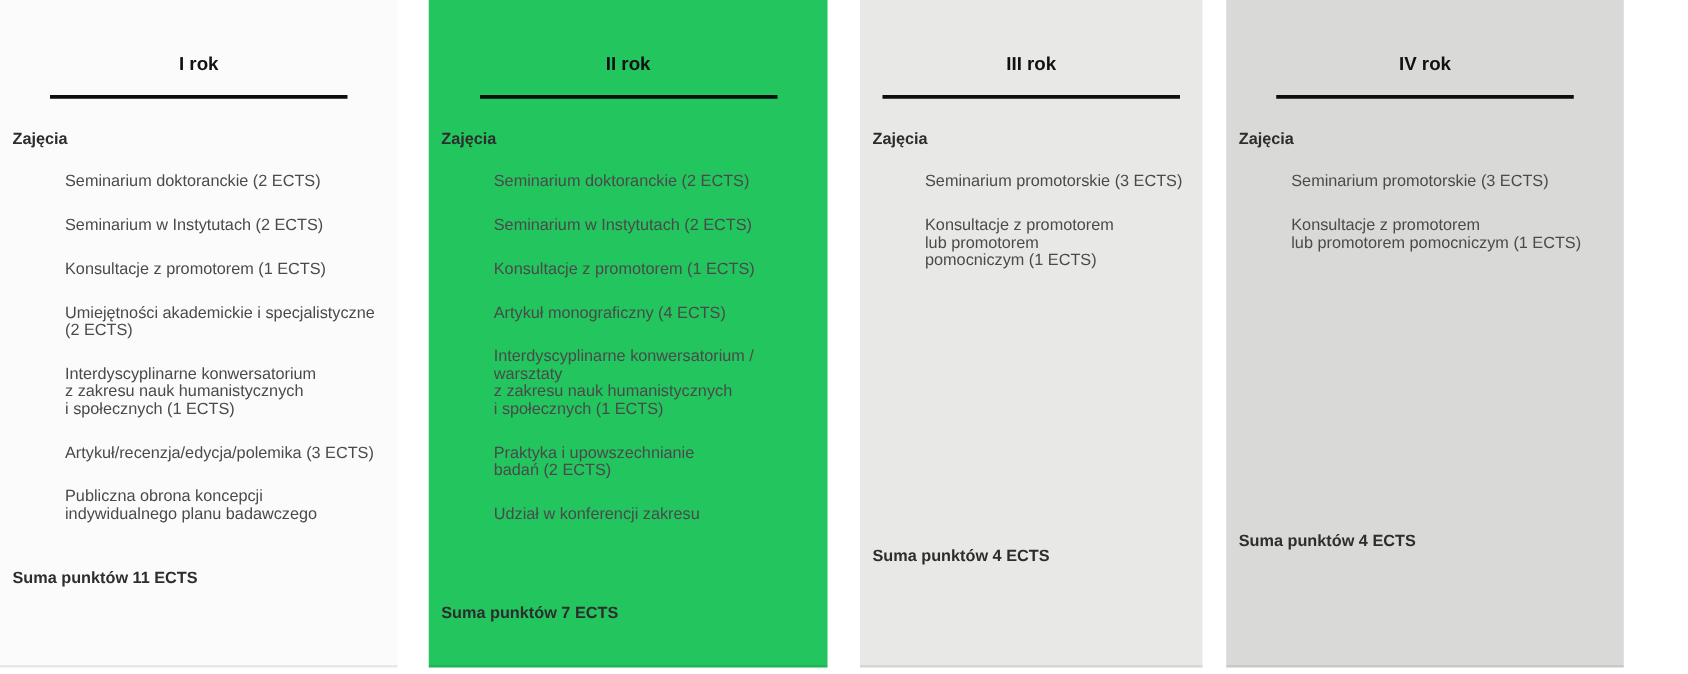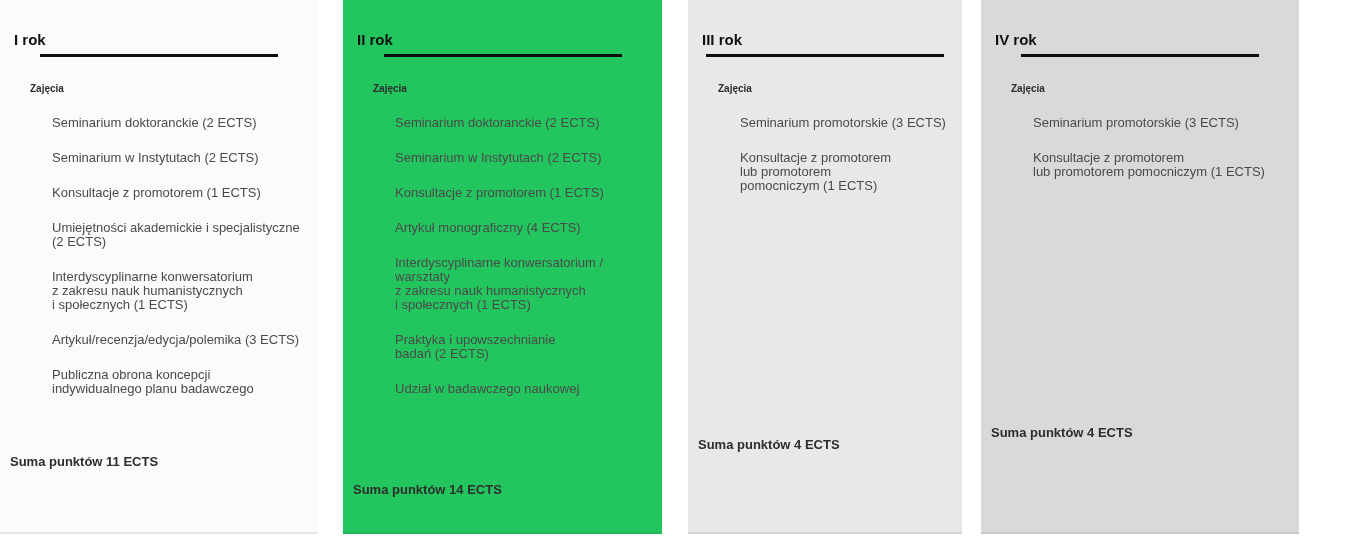--- a/index.html
+++ b/index.html
@@ -9,28 +9,28 @@
   }
   .col{
     position:absolute;top:0;height:534px;box-sizing:border-box;
     padding:0 10px;border-bottom:2px solid rgba(0,0,0,0.08);
   }
   .col.c1{left:0;width:318px;}
   .col.c2{left:343px;width:319px;}
   .col.c3{left:688px;width:274px;}
   .col.c4{left:981px;width:318px;}
   .col-title{
-    margin:4px;padding-top:28px;
+    margin:16px;padding-top:28px;text-align:center;
     font-size:15px;font-weight:bold;color:#111;line-height:16px;
   }
   .title-rule{
     width:238px;height:3px;background:#0e0e0e;margin:6px auto 0;
   }
   .section-label{
-    margin-top:25px;font-size:10px;font-weight:bold;color:#2d2d2d;line-height:14px;margin-left:20px;
+    margin-top:25px;font-size:13px;font-weight:bold;color:#2d2d2d;line-height:14px;
   }
   .items{margin-top:20px;margin-left:42px;}
   .item{
     font-size:13px;line-height:14px;color:#4a4a4a;
     margin:0 0 21px 0;white-space:pre-line;
   }
   .sum{
     position:absolute;left:10px;font-size:13px;font-weight:bold;
     color:#2d2d2d;line-height:14px;white-space:nowrap;
   }
@@ -69,23 +69,23 @@
       <div class="item">Seminarium doktoranckie (2 ECTS)</div>
       <div class="item">Seminarium w Instytutach (2 ECTS)</div>
       <div class="item">Konsultacje z promotorem (1 ECTS)</div>
       <div class="item">Artykuł monograficzny (4 ECTS)</div>
       <div class="item">Interdyscyplinarne konwersatorium /
 warsztaty
 z zakresu nauk humanistycznych
 i społecznych (1 ECTS)</div>
       <div class="item">Praktyka i upowszechnianie
 badań (2 ECTS)</div>
-      <div class="item">Udział w badawczego naukowej</div>
+      <div class="item">Udział w konferencji zakresu</div>
     </div>
-  <div class="sum">Suma punktów 14 ECTS</div>
+  <div class="sum">Suma punktów 7 ECTS</div>
 </section>
 
 <section class="col c3" style="background: rgb(232, 232, 231);">
   <h2 class="col-title">III rok</h2>
   <div class="title-rule"></div>
   <div class="section-label">Zajęcia</div>
   <div class="items">
       <div class="item">Seminarium promotorskie (3 ECTS)</div>
       <div class="item">Konsultacje z promotorem
 lub promotorem

